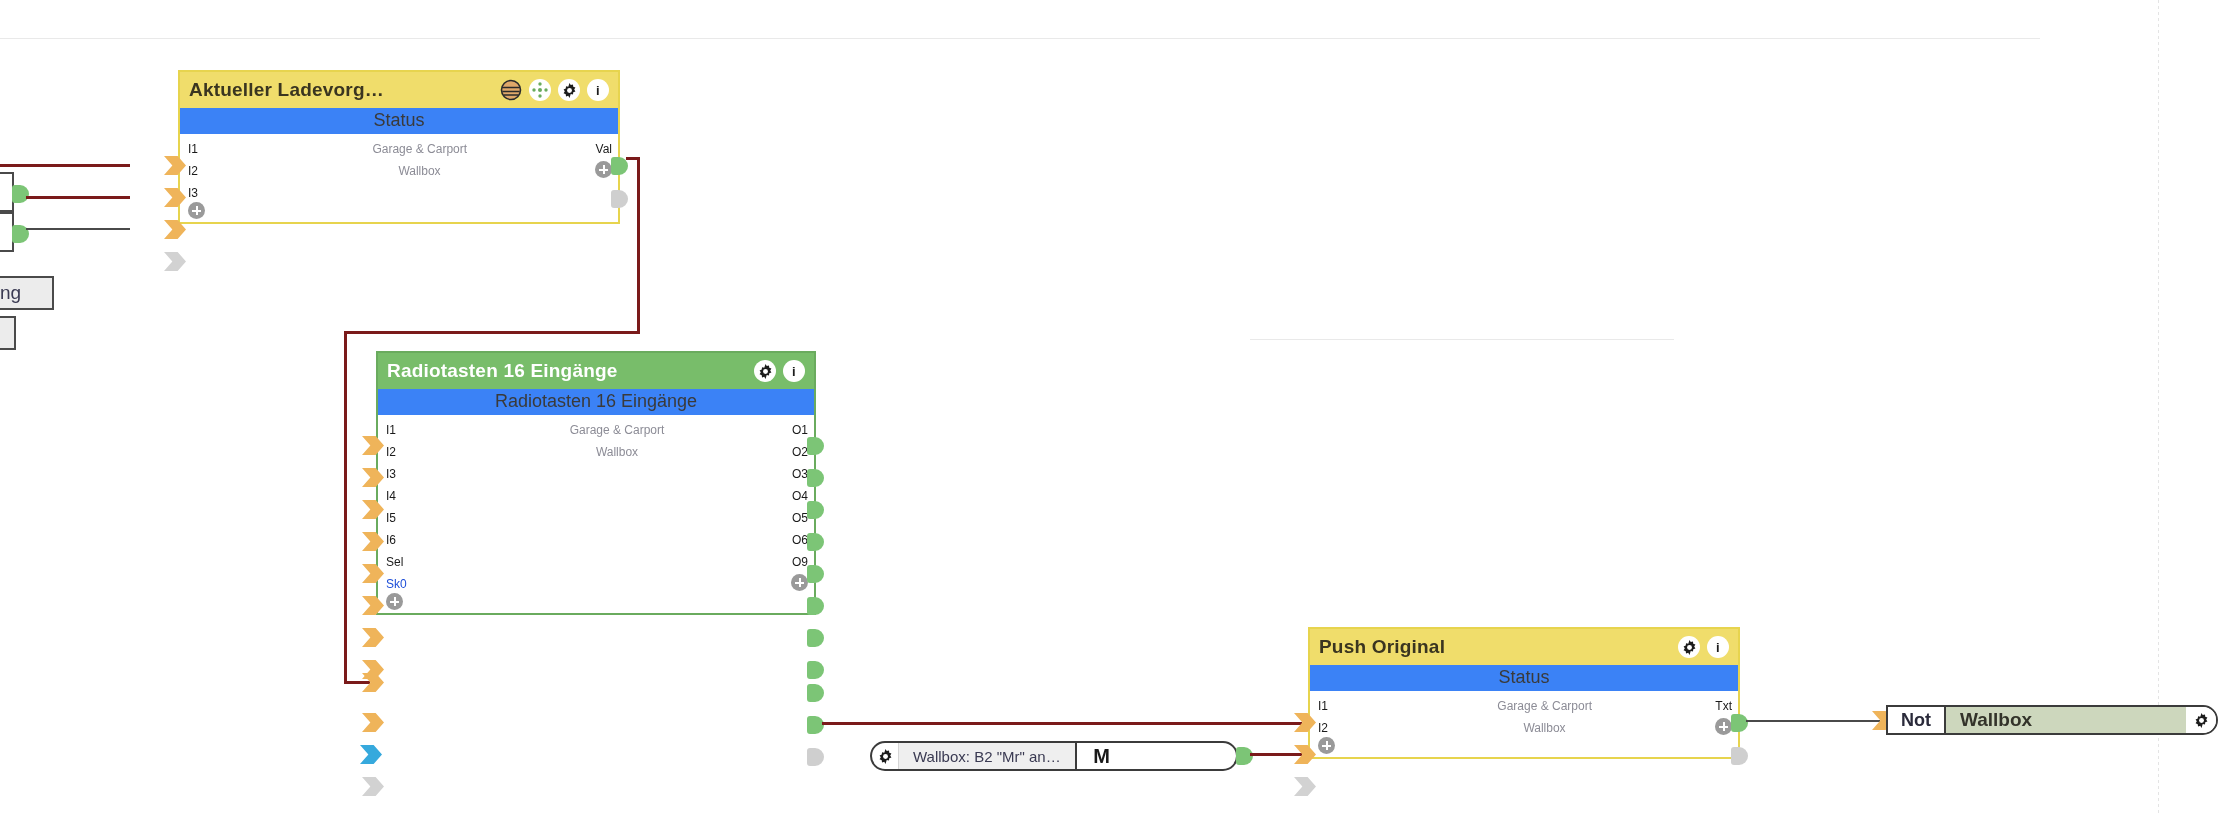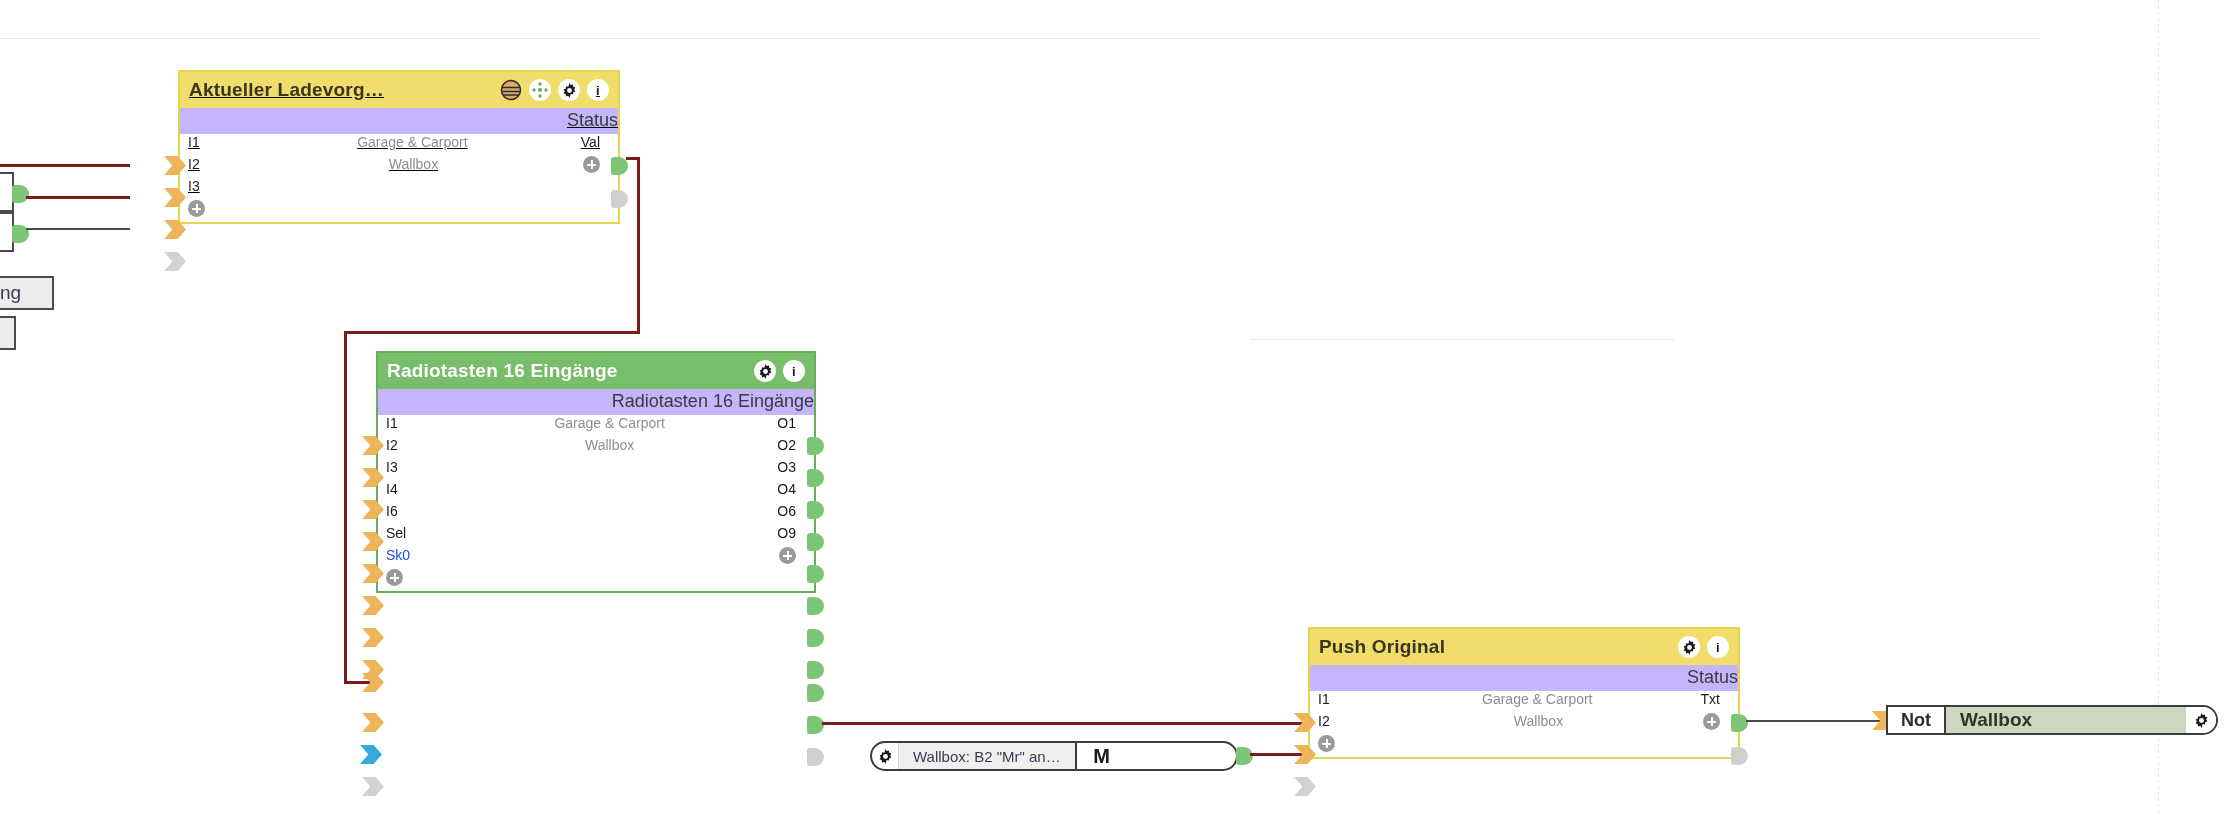--- a/index.html
+++ b/index.html
@@ -45,27 +45,27 @@
   .node-hdr .hdr-title{white-space:nowrap;overflow:hidden;}
   .node-hdr .hdr-icons{margin-left:auto;display:flex;align-items:center;gap:7px;}
   .hicon{
     width:22px;height:22px;border-radius:50%;background:#ffffff;
     display:flex;align-items:center;justify-content:center;
     font-size:13px;font-weight:bold;color:#1c1c1c;line-height:1;
     flex:0 0 auto;
   }
   .hicon svg{display:block;}
   .subbar{
-    background:#c4b5fd;text-align:right;font-size:18px;color:#3a3a3a;
+    background:#3b82f6;text-align:center;font-size:18px;color:#3a3a3a;
     padding:2px 0 3px;
   }
   .body{position:relative;}
   .row{
-    display:flex;align-items:flex-start;height:22px;font-size:14px;color:#1a1a1a;
-    padding:0 18px 0 8px;box-sizing:border-box;
+    display:flex;align-items:flex-end;height:22px;font-size:12px;color:#1a1a1a;
+    padding:0 6px 0 8px;box-sizing:border-box;
   }
   .row .lbl-in{width:56px;flex:0 0 auto;}
   .row .mid{flex:1;text-align:center;color:#8c8c96;white-space:nowrap;}
   .row .lbl-out{flex:0 0 auto;text-align:right;color:#1a1a1a;}
   .plus{
     width:17px;height:17px;border-radius:50%;background:#9a9a9a;position:relative;
     display:inline-block;flex:0 0 auto;
   }
   .plus::before,.plus::after{
     content:"";position:absolute;background:#ffffff;
@@ -146,21 +146,21 @@
   <div class="out-port" style="left:12px;top:225px;"></div>
 
   <div class="edge-box grey" style="left:-20px;top:276px;width:74px;height:34px;"></div>
   <div class="edge-lbl" style="left:0px;top:282px;">ng</div>
   <div class="edge-box grey" style="left:-20px;top:316px;width:36px;height:34px;"></div>
 
   <div class="wire wire-h" style="left:0px;top:164px;width:130px;"></div>
   <div class="wire wire-h" style="left:26px;top:196px;width:104px;"></div>
   <div class="wire wire-h wire-dark" style="left:26px;top:228px;width:104px;"></div>
 
-  <div class="node n-yellow" style="left:178px;top:70px;width:442px;text-decoration:underline;">
+  <div class="node n-yellow" style="left:178px;top:70px;width:442px;">
     <div class="node-hdr">
       <span class="hdr-title">Aktueller Ladevorg…</span>
       <span class="hdr-icons">
         <span class="hicon" style="background:transparent;">
           <svg width="22" height="22" viewBox="0 0 22 22">
             <circle cx="11" cy="11" r="9.5" fill="#dfa86a" stroke="#2b2b2b" stroke-width="1.6"></circle>
             <path d="M2 8.5h18M2.4 12.5h17.2M4 16h14" stroke="#2b2b2b" stroke-width="1.5" fill="none"></path>
           </svg>
         </span>
         <span class="hicon">
@@ -244,20 +244,25 @@
       </div>
       <div class="row">
         <span class="lbl-in">I3</span>
         <span class="mid"></span>
         <span class="lbl-out">O3</span>
       </div>
       <div class="row">
         <span class="lbl-in">I4</span>
         <span class="mid"></span>
         <span class="lbl-out">O4</span>
+      </div>
+      <div class="row">
+        <span class="lbl-in">I5</span>
+        <span class="mid"></span>
+        <span class="lbl-out">O5</span>
       </div>
       <div class="row">
         <span class="lbl-in">I6</span>
         <span class="mid"></span>
         <span class="lbl-out">O6</span>
       </div>
       <div class="row">
         <span class="lbl-in">Sel</span>
         <span class="mid"></span>
         <span class="lbl-out">O9</span>

